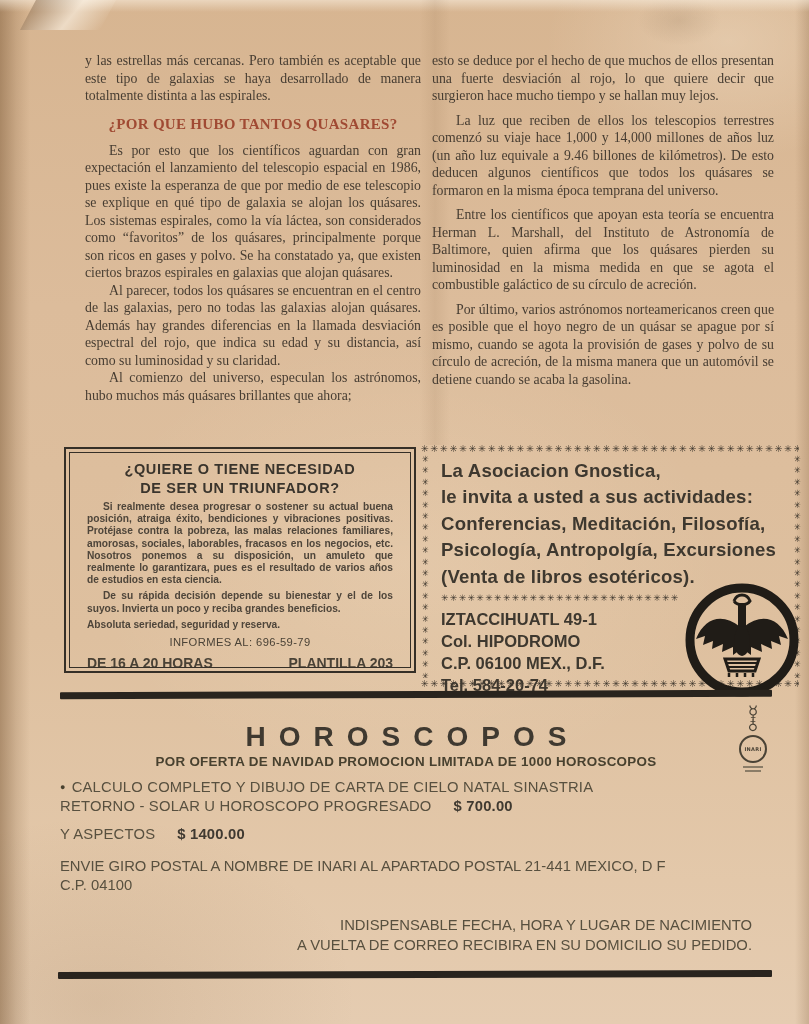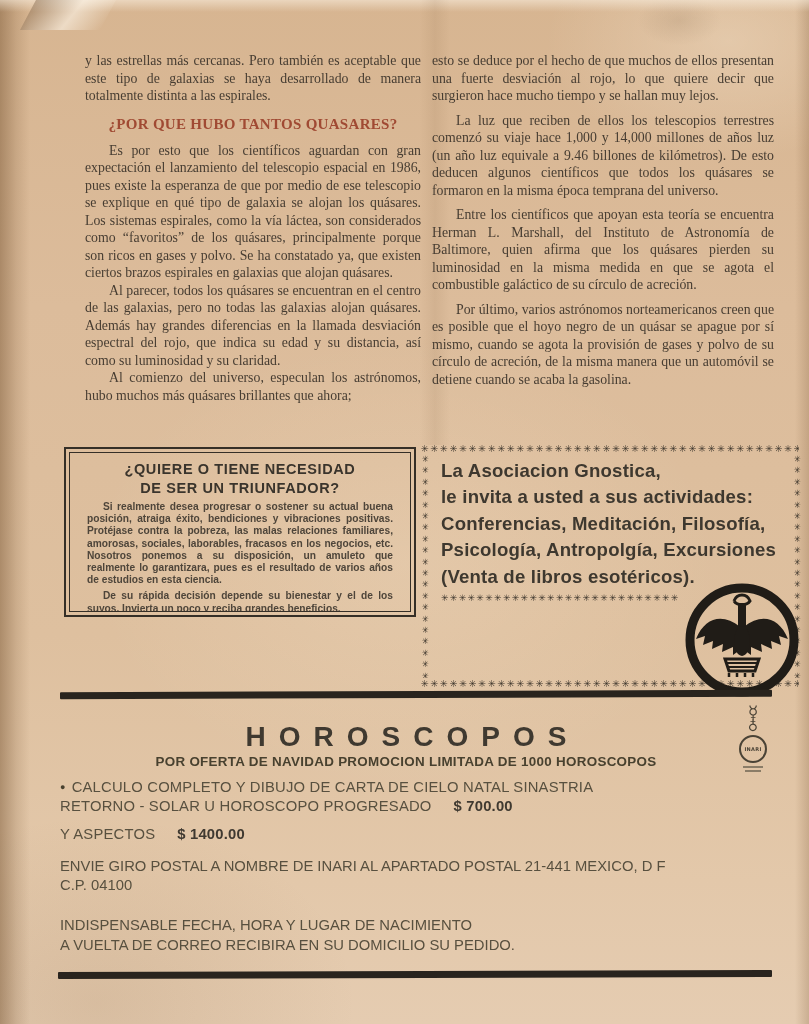--- a/index.html
+++ b/index.html
@@ -29,21 +29,21 @@
   .col{position:absolute;top:52px;color:#473d32;}
   .col-left{left:85px;width:336px;}
   .col-right{left:432px;width:342px;}
   .col p{margin:0;text-align:justify;font-size:13.8px;line-height:17.5px;}
   .col p.ind{text-indent:24px;}
   .col-right p + p{margin-top:7px;}
   .article-heading{margin:11px 0 9px;text-align:center;font-weight:bold;
     color:#a04a33;font-size:15px;letter-spacing:.3px;}
 
   
-  .winner{position:absolute;left:64px;top:447px;width:352px;height:170px;
+  .winner{position:absolute;left:64px;top:447px;width:352px;height:226px;
     border:2px solid #352f27;padding:3px;box-sizing:border-box;
     font-family:"Liberation Sans",sans-serif;}
   .winner-inner{border:1.5px solid #352f27;height:100%;box-sizing:border-box;
     padding:7px 17px 4px;overflow:hidden;}
   .winner-title{text-align:center;font-size:14.5px;font-weight:bold;color:#3a342c;
     line-height:18.5px;letter-spacing:.6px;}
   .winner p{margin:4px 0 0;font-size:10.2px;font-weight:bold;color:#4e453a;
     line-height:12.2px;text-align:justify;text-indent:16px;}
   .winner .center{text-align:left;text-indent:0;}
   .winner-informes{margin-top:5px;text-align:center;font-size:11.2px;font-weight:normal;
@@ -75,21 +75,21 @@
   .bar-bottom{left:58px;top:971px;width:714px;transform:rotate(-.15deg);}
   .horo{position:absolute;left:60px;top:702px;width:692px;
     font-family:"Liberation Sans",sans-serif;color:#58503f;}
   .horo-title{text-align:center;font-size:28px;font-weight:bold;letter-spacing:13px;
     padding-left:13px;color:#3f3930;margin:19px 0 1px;}
   .horo-sub{text-align:center;font-size:13.4px;font-weight:bold;letter-spacing:.3px;color:#48412f;}
   .horo-item{margin-top:9px;font-size:14.8px;line-height:19px;letter-spacing:.2px;}
   .bullet{display:inline-block;font-size:9px;vertical-align:2px;margin-right:6px;color:#48412f;}
   .price{font-weight:bold;color:#3f3930;margin-left:22px;}
   .horo-postal{margin-top:13px;font-size:14.8px;line-height:19px;}
-  .horo-notes{margin-top:20px;text-align:left;font-size:14.8px;line-height:20px;}
+  .horo-notes{margin-top:20px;text-align:right;font-size:14.8px;line-height:20px;}
 
   
   .inari{position:absolute;left:732px;top:704px;width:42px;text-align:center;
     color:#4a4336;font-family:"DejaVu Sans",sans-serif;}
   .inari .g1{font-size:17px;line-height:16px;}
   .inari .g2{font-size:14px;line-height:13px;}
   .inari-circle{width:24px;height:24px;border:2px solid #4a4336;border-radius:50%;
     margin:2px auto 0;display:flex;align-items:center;justify-content:center;
     font-size:5px;font-weight:bold;letter-spacing:.3px;}
   .inari-bar{width:20px;height:2px;background:#6e6453;margin:3px auto 0;opacity:.75;}
@@ -142,20 +142,26 @@
     <div class="star-row star-bot">✳✳✳✳✳✳✳✳✳✳✳✳✳✳✳✳✳✳✳✳✳✳✳✳✳✳✳✳✳✳✳✳✳✳✳✳✳✳✳✳✳✳✳✳✳✳✳✳✳✳✳✳✳✳</div>
     <div class="star-colv star-left">✳✳✳✳✳✳✳✳✳✳✳✳✳✳✳✳✳✳✳✳✳✳✳✳✳✳✳✳</div>
     <div class="star-colv star-right">✳✳✳✳✳✳✳✳✳✳✳✳✳✳✳✳✳✳✳✳✳✳✳✳✳✳✳✳</div>
     <div class="gnostic-content">
       <div class="gnostic-line">La Asociacion Gnostica,</div>
       <div class="gnostic-line">le invita a usted a sus actividades:</div>
       <div class="gnostic-line">Conferencias, Meditación, Filosofía,</div>
       <div class="gnostic-line">Psicología, Antropolgía, Excursiones</div>
       <div class="gnostic-line">(Venta de libros esotéricos).</div>
       <div class="star-inner">✳✳✳✳✳✳✳✳✳✳✳✳✳✳✳✳✳✳✳✳✳✳✳✳✳✳✳✳✳✳✳✳</div>
+      <div class="gnostic-addr">
+        <div>IZTACCIHUATL 49-1</div>
+        <div>Col. HIPODROMO</div>
+        <div>C.P. 06100 MEX., D.F.</div>
+        <div>Tel. 584-20-74</div>
+      </div>
     </div>
     <svg class="eagle" viewBox="0 0 122 122">
       <circle cx="61" cy="61" r="52" fill="none" stroke="#201c17" stroke-width="9"></circle>
       <path d="M53 22 c3 -8 13 -8 16 0 c-3 5 -13 5 -16 0" fill="none" stroke="#201c17" stroke-width="3"></path>
       <rect x="57" y="24" width="8" height="32" fill="#201c17"></rect>
       <path d="M59 48 C42 34 24 38 15 60 L24 57 L22 66 L32 62 L31 70 L42 65 L41 73 L52 68 L52 76 L59 71 Z" fill="#201c17"></path>
       <path d="M63 48 C80 34 98 38 107 60 L98 57 L100 66 L90 62 L91 70 L80 65 L81 73 L70 68 L70 76 L63 71 Z" fill="#201c17"></path>
       <ellipse cx="61" cy="62" rx="8" ry="15" fill="#201c17"></ellipse>
       <path d="M44 80 h34 l-4 12 h-26 z" fill="none" stroke="#201c17" stroke-width="3"></path>
       <path d="M46 84 h30 M48 88 h26" stroke="#201c17" stroke-width="2"></path>

